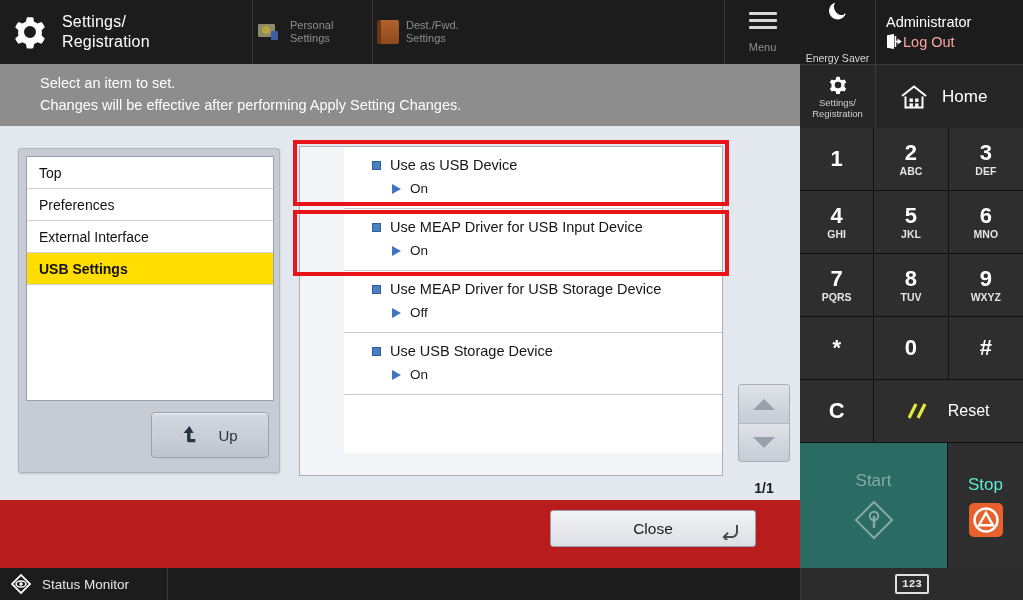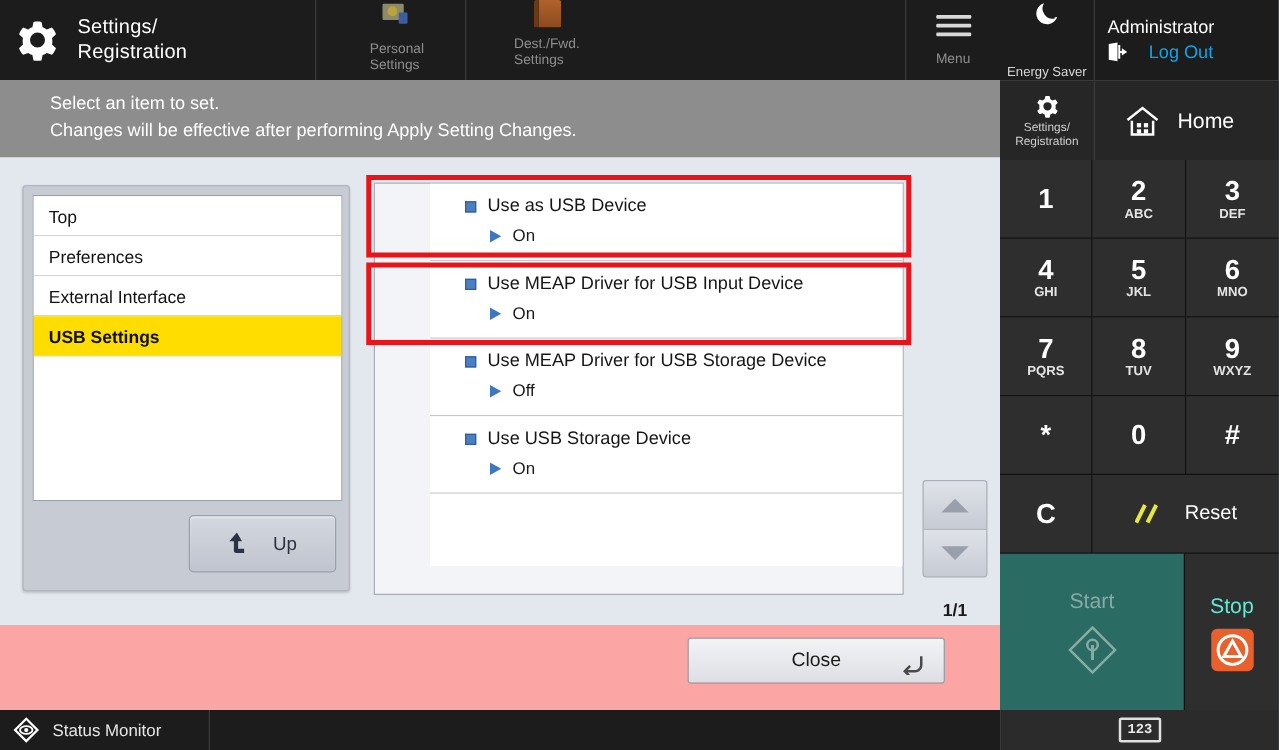--- a/index.html
+++ b/index.html
@@ -32,22 +32,21 @@
     position: relative;
   }
   .brand-text {
     color: #ffffff; font-size: 16px; line-height: 20px;
     font-weight: 400; letter-spacing: .2px;
   }
   .hdr-item {
     width: 120px;
     border-left: 1px solid #3a3a3a;
     display: flex; align-items: center; gap: 7px;
-    padding-left: 10px;
-    flex-direction: column;
+    padding-left: 4px;
   }
   .hdr-item .lbl {
     color: #8e8e8e; font-size: 11px; line-height: 13px;
   }
   .ico-personal {
     width: 26px; height: 22px; position: relative; flex: 0 0 26px;
   }
   .ico-book {
     width: 22px; height: 24px; flex: 0 0 22px;
     background: linear-gradient(180deg,#b1622c,#8c4a1e);
@@ -190,21 +189,21 @@
     width: 0; height: 0;
     border-top: 11px solid #9aa0ab;
     border-left: 11px solid transparent;
     border-right: 11px solid transparent;
   }
 
   
   .bottom-bar {
     position: absolute; left: 0; top: 500px;
     width: 947px; height: 68px;
-    background: #fca5a5;
+    background: #b91c1c;
   }
   .close-btn {
     position: absolute; left: 550px; top: 10px;
     width: 206px; height: 37px;
     background: linear-gradient(180deg,#f2f3f5,#dcdfe4);
     border: 1px solid #9aa0ab;
     border-radius: 3px;
     display: flex; align-items: center; justify-content: center;
     position: absolute;
   }
@@ -258,21 +257,21 @@
   }
   .moon {
     width: 22px; height: 22px; position: relative;
   }
   .rail-energy .lbl { color: #d8d8d8; font-size: 10.5px; }
   .rail-admin {
     flex: 1 1 auto; padding-left: 10px;
     display: flex; flex-direction: column; justify-content: center; gap: 3px;
   }
   .rail-admin .name { color: #fff; font-size: 14.5px; }
-  .rail-admin .logout { color: #0ea5e9; font-size: 14.5px; display: flex; align-items: center; gap: 16px; }
+  .rail-admin .logout { color: #fca5a5; font-size: 14.5px; display: flex; align-items: center; gap: 0; }
   .logout-ico { width: 17px; height: 17px; position: relative; flex: 0 0 17px; }
 
   .rail-nav { display: flex; height: 64px; border-top: 1px solid #3a3a3a; }
   .rail-settings {
     width: 76px; border-right: 1px solid #3a3a3a;
     display: flex; flex-direction: column; align-items: center; justify-content: center; gap: 1px;
     background: #262626;
   }
   .rail-settings .gear-small { width: 22px; height: 22px; position: relative; }
   .rail-settings .lbl { color: #cfcfcf; font-size: 9.5px; line-height: 11px; text-align: center; }

